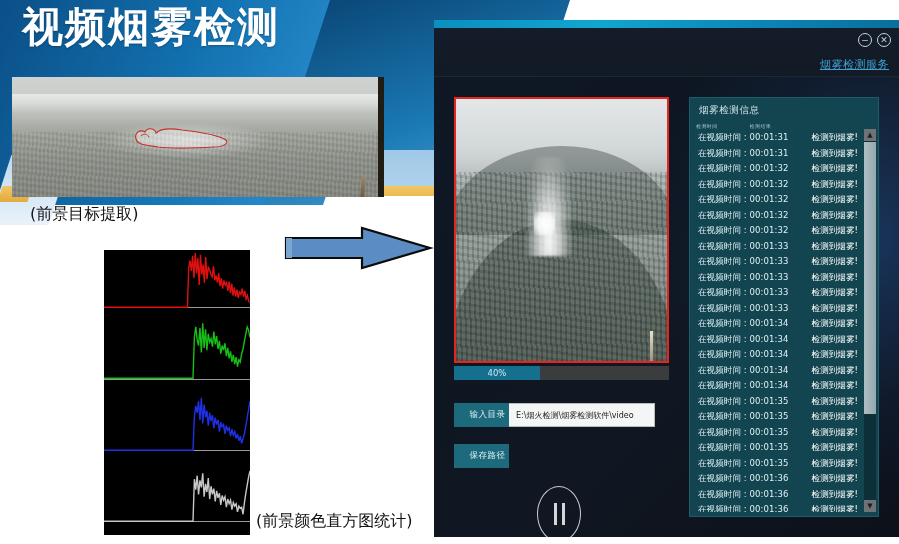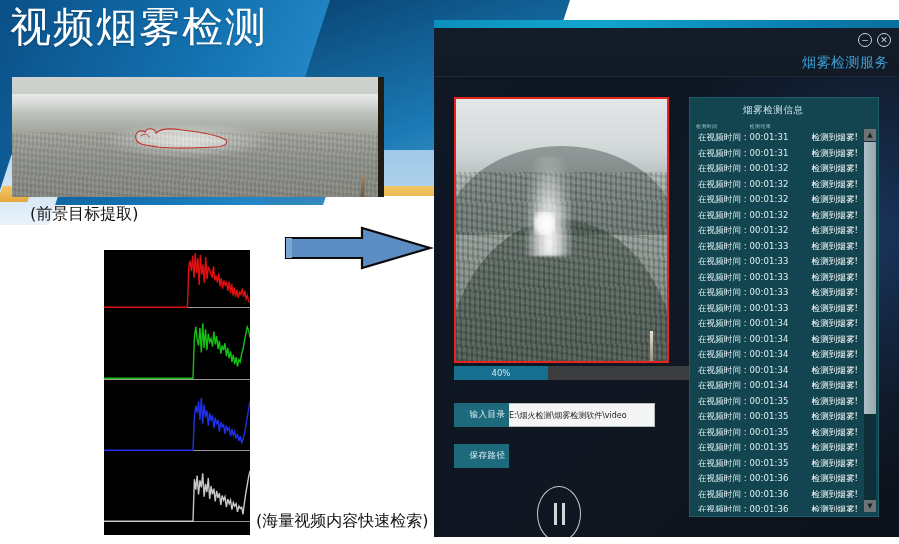--- a/index.html
+++ b/index.html
@@ -44,22 +44,22 @@
   .bg-white-wedge{
     position:absolute;left:0;top:205px;width:460px;height:340px;background:#ffffff;
   }
   .bg-white-diag{
     position:absolute;left:300px;top:196px;width:260px;height:160px;
     background:#ffffff;transform:skewX(-18deg);
   }
 
   
   #slide-title{
-    position:absolute;left:10px;top:4px;
-    font-size:41px;font-weight:normal;color:#ffffff;
+    position:absolute;left:22px;top:4px;
+    font-size:41px;font-weight:bold;color:#ffffff;
     letter-spacing:2px;line-height:1.15;
     text-shadow:0 1px 2px rgba(0,0,0,.25);
     white-space:nowrap;
   }
 
   
   #fg-photo-frame{
     position:absolute;left:12px;top:77px;width:372px;height:120px;
     background:#201c14;padding:0 6px 0 0;box-sizing:border-box;
   }
@@ -137,21 +137,21 @@
     width:12px;height:12px;border:1.2px solid #c7d2dc;border-radius:50%;
     display:flex;align-items:center;justify-content:center;
     color:#c7d2dc;font-size:9px;line-height:1;cursor:pointer;
   }
   #logo-group{position:absolute;left:14px;top:9px;display:flex;gap:7px;align-items:center;}
   #logo-mark{width:30px;height:24px;}
   #logo-text{
     color:#7fb6e8;font-size:7.5px;line-height:1.55;letter-spacing:.3px;white-space:nowrap;
   }
   #service-label{
-    position:absolute;right:10px;bottom:4px;color:#3e9fd1;font-size:14px;letter-spacing:.5px;
+    position:absolute;right:10px;bottom:4px;color:#3e9fd1;font-size:11px;letter-spacing:.5px;text-decoration:underline;
   }
 
   
   #video-card{
     position:absolute;left:20px;top:77px;width:215px;height:266px;
     border:2px solid #e8241f;box-sizing:border-box;overflow:hidden;
     background:linear-gradient(180deg,#d7dbdd 0%,#c3c9cb 18%,#a9b0ad 40%,#8f9792 62%,#7c847f 85%,#737b76 100%);
   }
   #video-card .sky-haze{
     position:absolute;left:0;top:0;width:100%;height:30%;
@@ -196,39 +196,39 @@
   
   .path-row{position:absolute;left:20px;height:24px;display:flex;align-items:stretch;}
   #path-row-input{top:383px;width:201px;}
   #path-row-output{top:424px;width:201px;}
   .path-label{
     width:43px;background:#1d6a7d;color:#dff1f6;font-size:8.5px;
     display:flex;align-items:center;justify-content:center;letter-spacing:.5px;padding-left:12px;
   }
   .path-input{
     flex:1;background:#f4f5f5;border:1px solid #b7bcbd;border-left:none;box-sizing:border-box;
-    display:flex;align-items:center;color:#1b1b1b;font-size:8px;
+    display:flex;align-items:center;padding-left:7px;color:#1b1b1b;font-size:8px;
     font-family:"DejaVu Sans","Liberation Sans",sans-serif;white-space:nowrap;overflow:hidden;
   }
 
   
   #pause-button{
     position:absolute;left:103px;top:466px;width:42px;height:54px;
     border:1.6px solid #c9cdd1;border-radius:50%;
     display:flex;align-items:center;justify-content:center;gap:5px;cursor:pointer;
   }
   #pause-button span{display:block;width:3px;height:22px;background:#d3d7da;}
 
   
   #info-panel{
     position:absolute;left:255px;top:77px;width:190px;height:420px;
     background:#12454f;border:1px solid #1d5d68;box-sizing:border-box;
   }
   #info-title{
-    position:absolute;left:9px;top:6px;color:#cfe4e8;font-size:9.5px;letter-spacing:.6px;margin-left:44px;
+    position:absolute;left:9px;top:6px;color:#cfe4e8;font-size:9.5px;letter-spacing:.6px;
   }
   #info-header-row{
     position:absolute;left:6px;top:25px;width:176px;height:7px;
     display:flex;gap:32px;
   }
   #info-header-row .hcell{
     color:#9fc4cc;font-size:5px;letter-spacing:.4px;white-space:nowrap;overflow:hidden;
   }
   #info-list{
     position:absolute;left:3px;top:32px;right:16px;bottom:4px;overflow:hidden;
@@ -300,21 +300,21 @@
       <polyline id="poly-2" fill="none" stroke-width="1.4" vector-effect="non-scaling-stroke" points="0.00,80.36 1.05,80.36 2.10,80.36 3.14,80.36 4.19,80.36 5.24,80.36 6.29,80.36 7.33,80.36 8.38,80.36 9.43,80.36 10.48,80.36 11.52,80.36 12.57,80.36 13.62,80.36 14.67,80.36 15.71,80.36 16.76,80.36 17.81,80.36 18.86,80.36 19.90,80.36 20.95,80.36 22.00,80.36 23.05,80.36 24.10,80.36 25.14,80.36 26.19,80.36 27.24,80.36 28.29,80.36 29.33,80.36 30.38,80.36 31.43,80.36 32.48,80.36 33.52,80.36 34.57,80.36 35.62,80.36 36.67,80.36 37.71,80.36 38.76,80.36 39.81,80.36 40.86,80.36 41.90,80.36 42.95,80.36 44.00,80.36 45.05,80.36 46.10,80.36 47.14,80.36 48.19,80.36 49.24,80.36 50.29,80.36 51.33,80.36 52.38,80.36 53.43,80.36 54.48,80.36 55.52,80.36 56.57,80.36 57.62,80.36 58.67,80.36 59.71,80.36 60.76,80.36 61.81,80.36 62.86,80.36 63.90,80.36 64.95,80.36 66.00,80.36 67.05,80.36 68.10,32.80 69.14,18.04 70.19,27.88 71.24,11.48 72.29,37.72 73.33,6.56 74.38,42.64 75.43,16.40 76.48,34.44 77.52,24.60 78.57,45.92 79.62,27.88 80.67,39.36 81.71,31.16 82.76,49.20 83.81,34.44 84.86,44.28 85.90,37.72 86.95,54.12 88.00,41.00 89.05,47.56 90.10,44.28 91.14,57.40 92.19,45.92 93.24,52.48 94.29,49.20 95.33,60.68 96.38,50.84 97.43,59.04 98.48,54.12 99.52,63.96 100.57,57.40 101.62,67.24 102.67,60.68 103.71,70.52 104.76,63.96 105.81,57.40 106.86,45.92 107.90,34.44 108.95,22.96 110.00,11.48" stroke="#2030e8"></polyline>
     </svg>
   </div>
   <div class="hist-row">
     <div class="baseline"></div>
     <svg preserveAspectRatio="none" viewBox="0 0 110 100">
       <polyline id="poly-3" fill="none" stroke-width="1.4" vector-effect="non-scaling-stroke" points="0.00,80.36 1.05,80.36 2.10,80.36 3.14,80.36 4.19,80.36 5.24,80.36 6.29,80.36 7.33,80.36 8.38,80.36 9.43,80.36 10.48,80.36 11.52,80.36 12.57,80.36 13.62,80.36 14.67,80.36 15.71,80.36 16.76,80.36 17.81,80.36 18.86,80.36 19.90,80.36 20.95,80.36 22.00,80.36 23.05,80.36 24.10,80.36 25.14,80.36 26.19,80.36 27.24,80.36 28.29,80.36 29.33,80.36 30.38,80.36 31.43,80.36 32.48,80.36 33.52,80.36 34.57,80.36 35.62,80.36 36.67,80.36 37.71,80.36 38.76,80.36 39.81,80.36 40.86,80.36 41.90,80.36 42.95,80.36 44.00,80.36 45.05,80.36 46.10,80.36 47.14,80.36 48.19,80.36 49.24,80.36 50.29,80.36 51.33,80.36 52.38,80.36 53.43,80.36 54.48,80.36 55.52,80.36 56.57,80.36 57.62,80.36 58.67,80.36 59.71,80.36 60.76,80.36 61.81,80.36 62.86,80.36 63.90,80.36 64.95,80.36 66.00,80.36 67.05,80.36 68.10,21.32 69.14,36.08 70.19,16.40 71.24,42.64 72.29,22.96 73.33,32.80 74.38,13.12 75.43,45.92 76.48,27.88 77.52,39.36 78.57,19.68 79.62,49.20 80.67,31.16 81.71,42.64 82.76,34.44 83.81,52.48 84.86,37.72 85.90,47.56 86.95,41.00 88.00,57.40 89.05,44.28 90.10,50.84 91.14,45.92 92.19,60.68 93.24,49.20 94.29,55.76 95.33,50.84 96.38,63.96 97.43,54.12 98.48,59.04 99.52,55.76 100.57,67.24 101.62,59.04 102.67,62.32 103.71,60.68 104.76,70.52 105.81,54.12 106.86,41.00 107.90,29.52 108.95,18.04 110.00,9.84" stroke="#c8c8c8"></polyline>
     </svg>
   </div>
 </div>
-<div class="caption" id="hist-caption">(海量视频内容快速检索)</div>
+<div class="caption" id="hist-caption">(前景颜色直方图统计)</div>
 
 <svg id="flow-arrow" width="152" height="52" viewBox="0 0 152 52">
   <polygon points="4,16 80,16 80,6 148,26 80,46 80,36 4,36" fill="#5b8cc3" stroke="#0b0b0b" stroke-width="2.2" stroke-linejoin="miter"></polygon>
   <polygon points="4,16 10,16 10,36 4,36" fill="#7aa6d4"></polygon>
 </svg>
 
 <div id="app-window">
   <div class="glow"></div>
   <div id="titlebar"></div>
 
@@ -331,21 +331,21 @@
   <div id="video-card" style="border-color: rgb(232, 36, 31);">
     <div class="sky-haze"></div>
     <div class="ridge" style="top:18%;height:34%;"></div>
     <div class="ridge" style="top:46%;height:60%;background:rgba(34,46,40,.45);"></div>
     <div class="forest-texture"></div>
     <div id="smoke-plume"></div>
     <div id="smoke-core"></div>
     <div class="tower"></div>
   </div>
 
-  <div id="progress-wrap" style="background: rgb(59, 60, 61); padding-left: 20px;">
+  <div id="progress-wrap" style="background: rgb(59, 60, 61);">
     <div id="progress-fill" style="width: 40%; background: rgb(21, 112, 143);">
       <span id="progress-value">40%</span>
     </div>
   </div>
 
   <div class="path-row" id="path-row-input">
     <div class="path-label">输入目录</div>
     <div class="path-input">E:\烟火检测\烟雾检测软件\video</div>
   </div>
 

